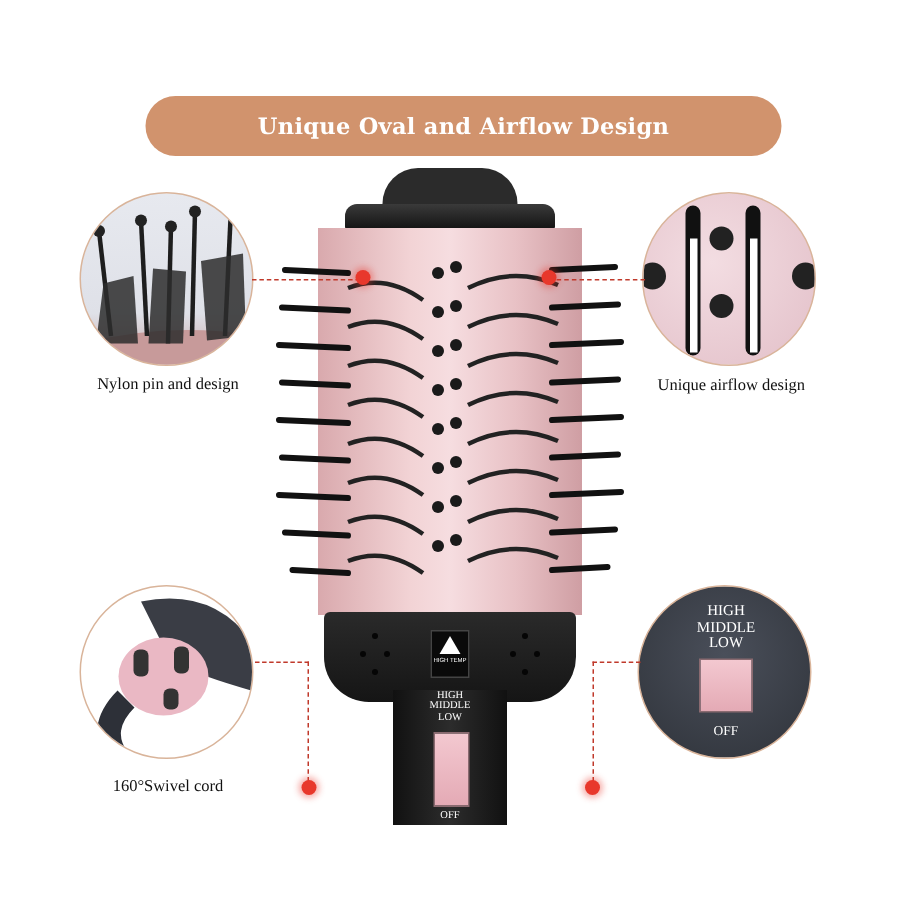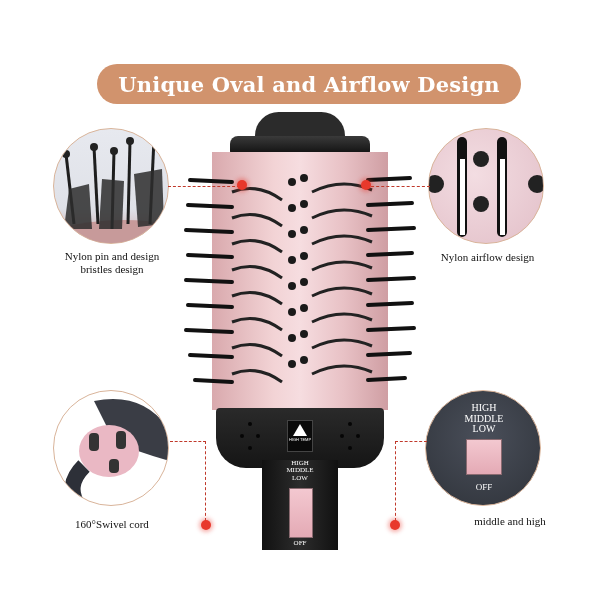--- a/index.html
+++ b/index.html
@@ -1,18 +1,18 @@
 <!DOCTYPE html>
 <html><head>
 <meta charset="utf-8">
 <style>
   html, body { margin: 0; padding: 0; }
   body { width: 600px; height: 600px; background: #ffffff; position: relative; overflow: hidden; font-family: "Liberation Serif", serif; }
   .banner { position: absolute; left: 97px; top: 64px; width: 424px; height: 40px; border-radius: 20px; background: #d1936d; display: flex; align-items: center; justify-content: center; }
-  .banner span { color: #ffffff; font-family: "DejaVu Serif", serif; font-weight: bold; font-size: 21px; letter-spacing: 0.2px; }
+  .banner span { color: #ffffff; font-family: "DejaVu Serif", serif; font-weight: bold; font-size: 15px; letter-spacing: 0.2px; }
 
   .circle { position: absolute; width: 116px; height: 116px; border-radius: 50%; border: 1.5px solid #d9b49a; overflow: hidden; box-sizing: border-box; }
   .c1 { left: 53px; top: 128px; background: linear-gradient(180deg,#e7e9ef 0%,#dfe1e8 70%,#caa8a8 100%); }
   .c2 { left: 428px; top: 128px; background: radial-gradient(circle at 40% 40%, #f3dde2, #e2bfc8); }
   .c3 { left: 53px; top: 390px; background: #ffffff; }
   .c4 { left: 425px; top: 390px; background: radial-gradient(circle at 50% 40%, #4a4f5a, #2f333a); }
 
   .cap { position: absolute; font-family: "Liberation Serif", serif; font-size: 11px; color: #111; text-align: center; line-height: 13px; }
 
   .dashh { position: absolute; height: 0; border-top: 1.5px dashed #c0392b; }
@@ -57,37 +57,36 @@
       </g>
     <g fill="#2d2d2d" opacity="0.85">
       <polygon points="15,60 35,55 38,100 10,100"></polygon>
         <polygon points="48,50 70,52 68,100 45,100"></polygon>
       <polygon points="80,45 108,40 110,95 84,98"></polygon>
     </g>
   </svg>
 </div>
 <div class="cap" style="left:52px;top:250px;width:120px;">
   <div>Nylon pin and design</div>
-  <div>bristles design</div>
 </div>
 
 <div class="circle c2">
   <svg width="116" height="116">
     <rect x="28" y="8" width="10" height="100" rx="5" fill="#111"></rect>
       <rect x="31" y="30" width="5" height="76" fill="#fff"></rect>
     <rect x="68" y="8" width="10" height="100" rx="5" fill="#111"></rect>
       <rect x="71" y="30" width="5" height="76" fill="#fff"></rect>
     <circle cx="52" cy="30" r="8" fill="#222"></circle>
       <circle cx="52" cy="75" r="8" fill="#222"></circle>
     <circle cx="6" cy="55" r="9" fill="#222"></circle>
       <circle cx="108" cy="55" r="9" fill="#222"></circle>
   </svg>
 </div>
 <div class="cap" style="left:425px;top:251px;width:125px;">
-  <div>Nylon airflow design</div>
+  <div>Unique airflow design</div>
 </div>
 
 <div class="circle c3">
   <svg width="116" height="116">
     <path d="M40 10 Q90 0 116 40 L116 70 Q80 60 60 50Z" fill="#3a3d45"></path>
     <ellipse cx="55" cy="60" rx="30" ry="26" fill="#eab8c4"></ellipse>
     <rect x="35" y="42" width="10" height="18" rx="4" fill="#333"></rect>
       <rect x="62" y="40" width="10" height="18" rx="4" fill="#333"></rect>
     <rect x="55" y="68" width="10" height="14" rx="4" fill="#333"></rect>
     <path d="M30 75 Q10 95 25 116" stroke="#2d3038" stroke-width="16" fill="none"></path>
@@ -100,21 +99,20 @@
 <div class="circle c4">
   <div class="switch-lbl" style="left:0;top:12px;width:116px;font-size:10px;">
     <div>HIGH</div>
     <div>MIDDLE</div>
     <div>LOW</div>
   </div>
   <div class="slider" style="left:40px;top:48px;width:34px;height:34px;"></div>
   <div class="switch-lbl" style="left:0;top:92px;width:116px;font-size:9px;">OFF</div>
 </div>
 <div class="cap" style="left:440px;top:515px;width:140px;">
-  <div>middle and high</div>
 </div>
 
 <div class="cap-top">
   <div class="knob"></div>
     <div class="rim"></div>
 </div>
 <div class="barrel">
   <svg width="176" height="258" style="position:absolute;left:0;top:0;">
     <g fill="none" stroke="#222" stroke-width="3">
       <path d="M20 40 Q45 30 70 48"></path>

